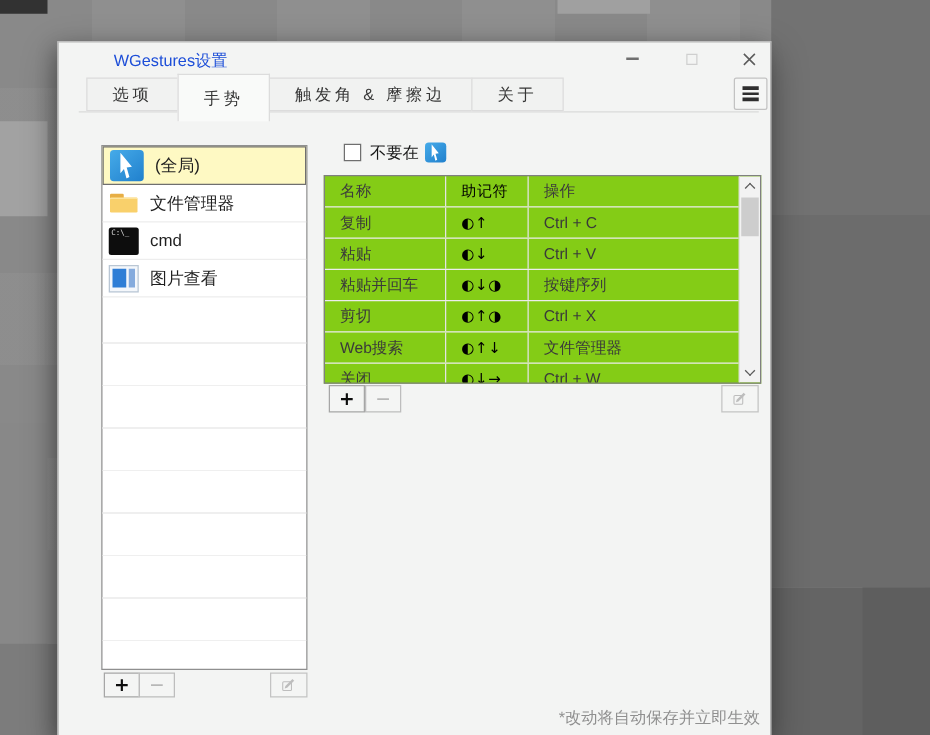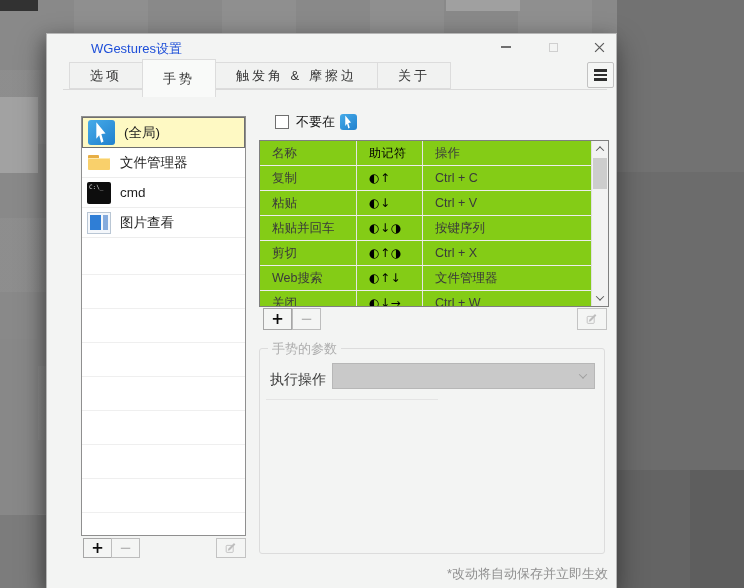--- a/index.html
+++ b/index.html
@@ -275,25 +275,16 @@
       <button class="tbtn plus">+</button>
       <button class="tbtn minus">−</button>
       <button class="tbtn edit">
         <svg width="14" height="14" viewBox="0 0 16 16">
           <rect x="2.5" y="5" width="8" height="8" rx="1" fill="none" stroke="currentColor"></rect>
           <path d="M6.5 10.5 L13 4 l-1.6-1.6 L4.9 8.9 l-.6 2.2 z" fill="currentColor"></path>
         </svg>
       </button>
     </div>
 
-    <div class="groupbox">
-      <span class="gb-label">手势的参数</span>
-      <span class="gb-field-label">执行操作</span>
-      <div class="combobox">
-        <span></span>
-        <span class="chev down"></span>
-      </div>
-      <div class="gb-sep"></div>
-    </div>
 
     <div class="footer-note">*改动将自动保存并立即生效</div>
   </div>
 </div>
 
 </body></html>

